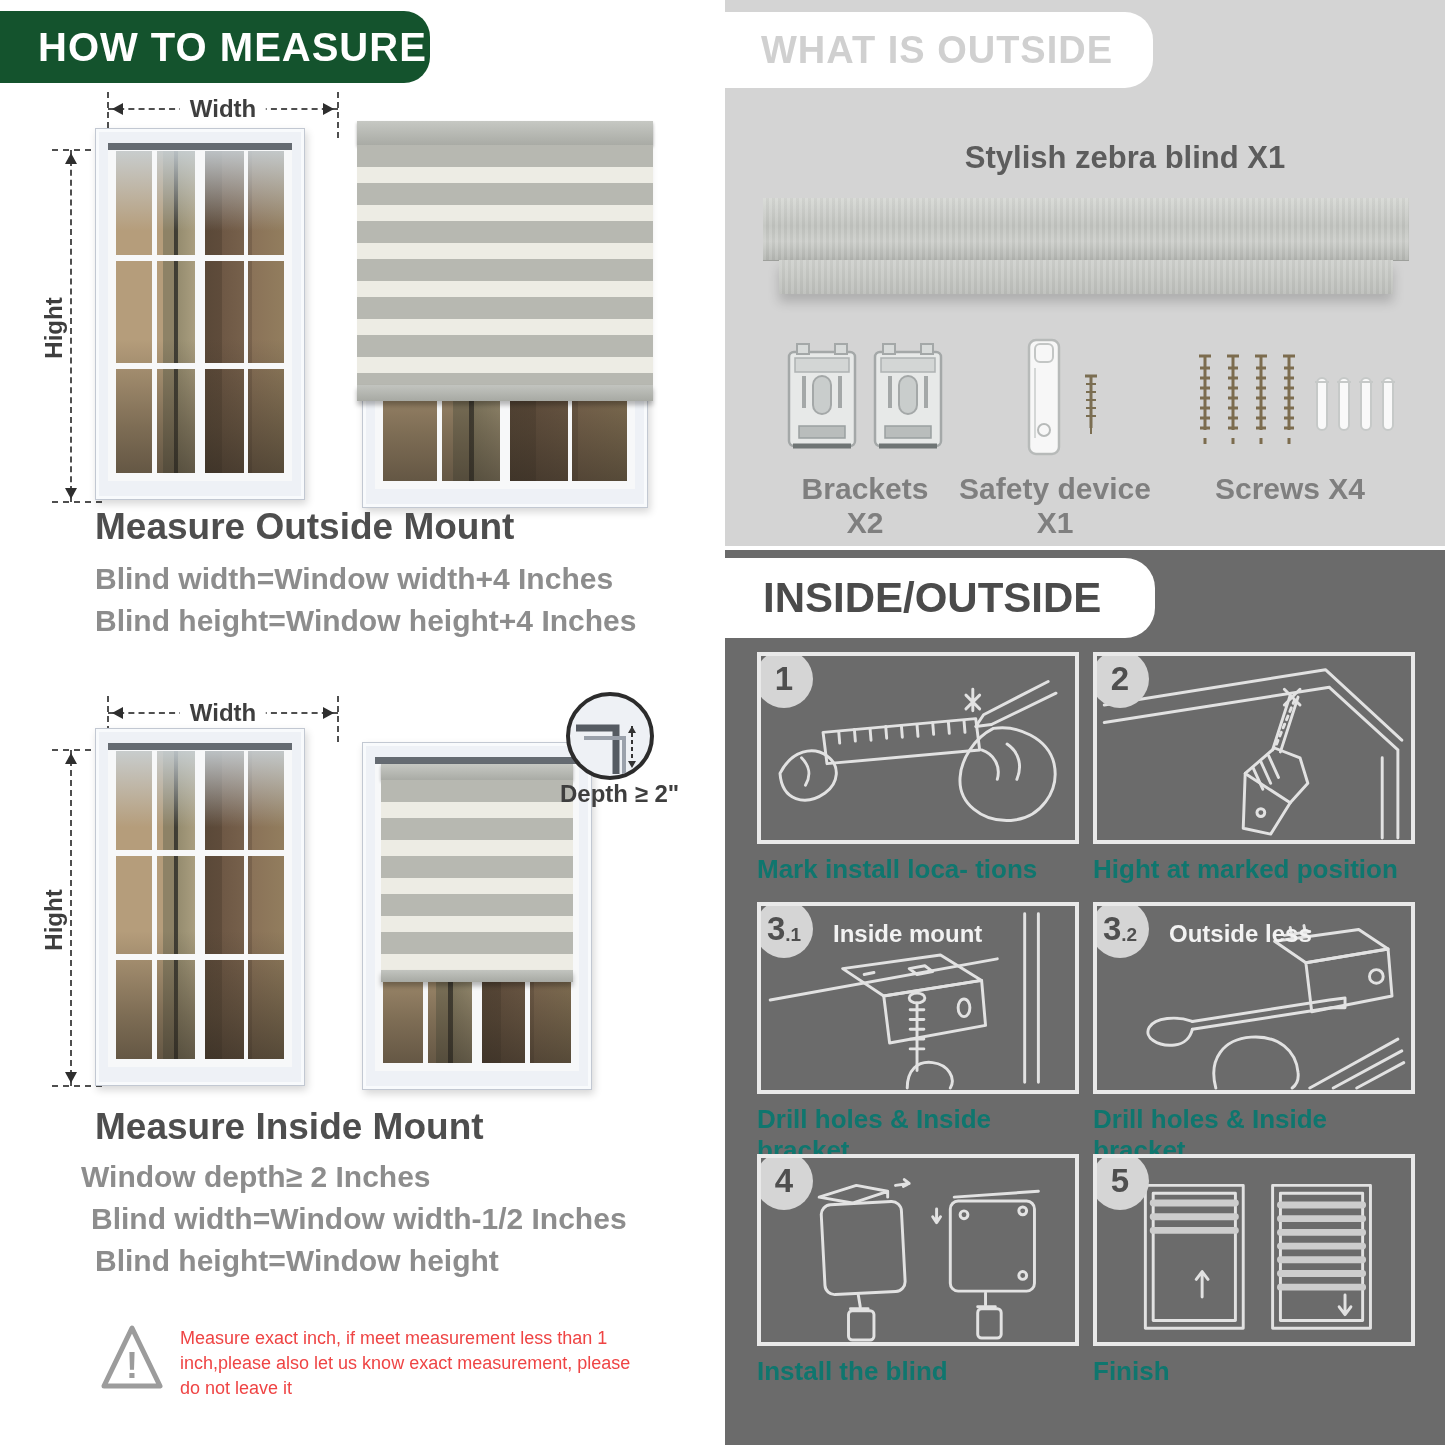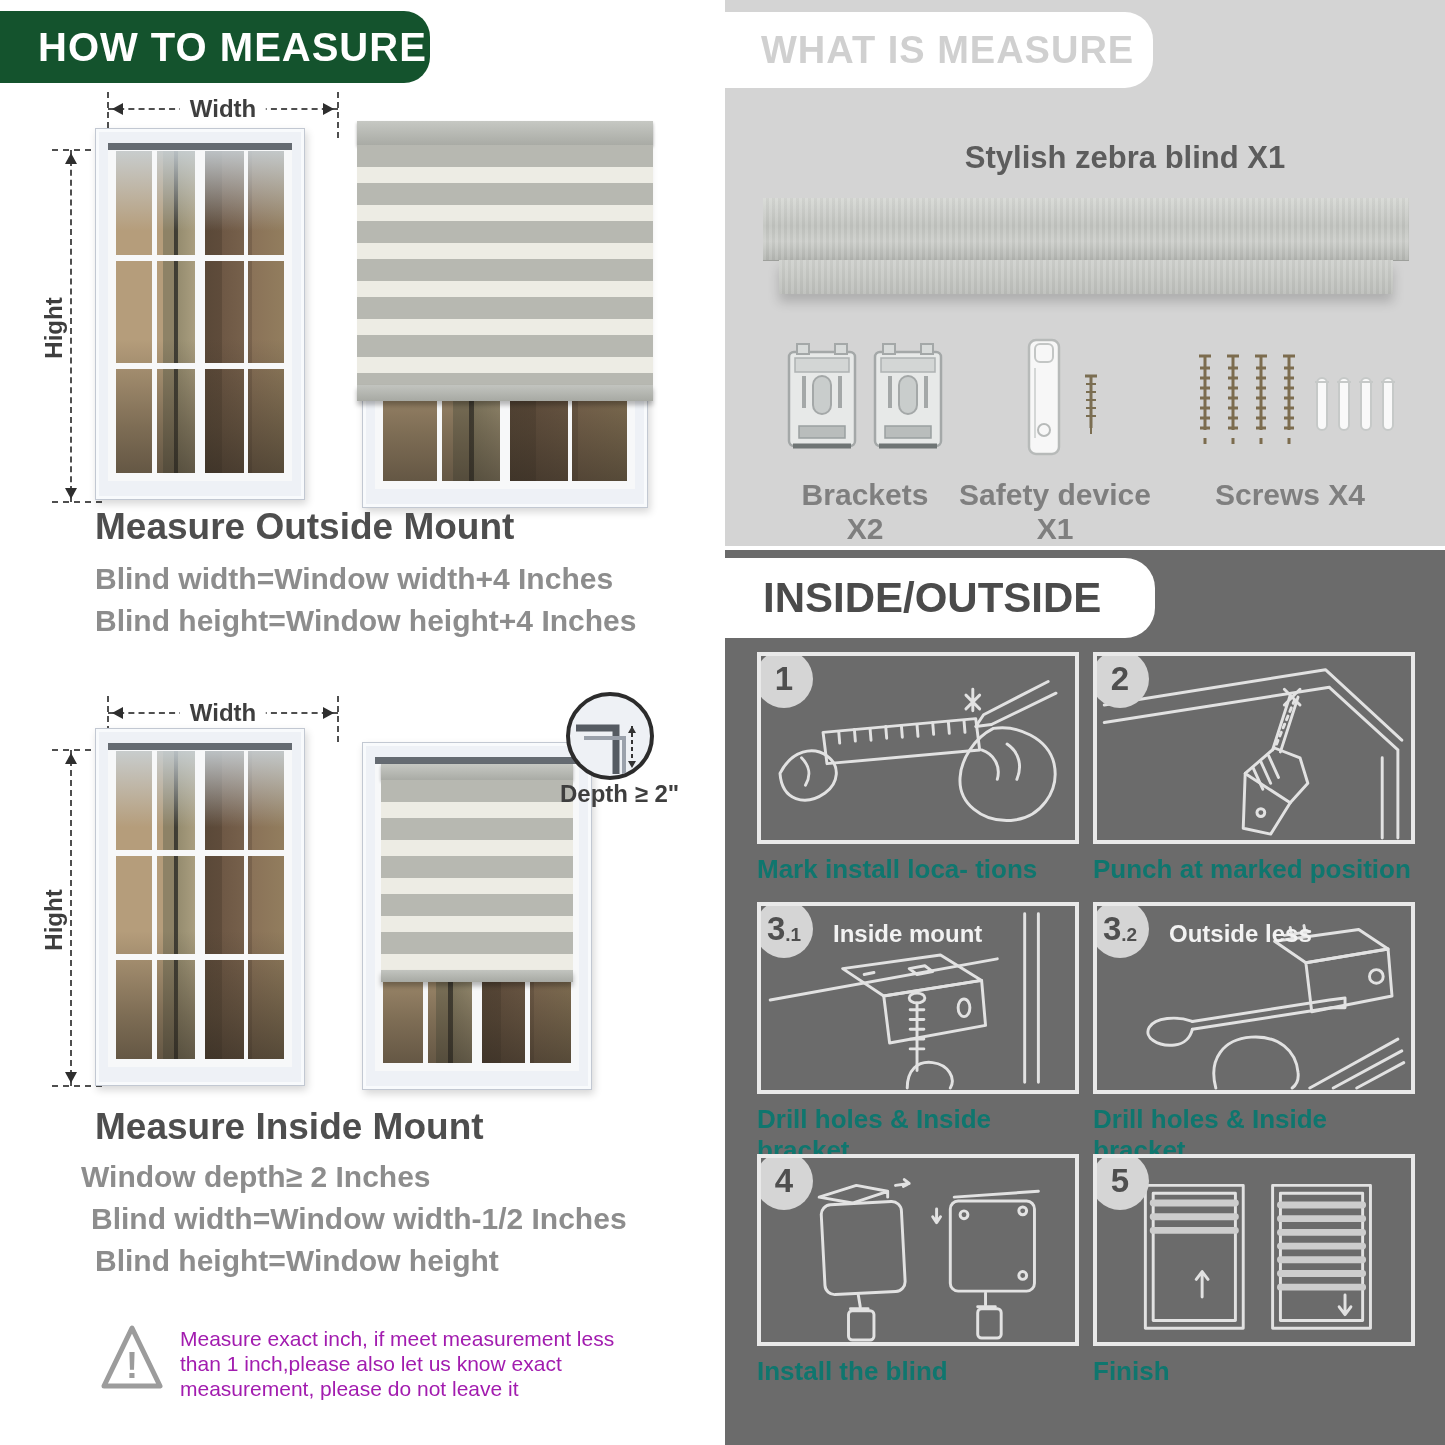--- a/index.html
+++ b/index.html
@@ -59,40 +59,40 @@
   .rot-label{position:absolute;font-size:24px;font-weight:bold;color:#3e3e3e;
       transform:rotate(-90deg);transform-origin:center;}
 
   .m-heading{position:absolute;font-size:37px;font-weight:bold;color:#4e4e4e;}
   .m-line{position:absolute;font-size:30px;font-weight:bold;color:#8d8d8d;}
 
   .depth-circle{position:absolute;width:88px;height:88px;border-radius:50%;
       border:4px solid #2c2c2c;background:#eef1f5;overflow:hidden;z-index:8;box-sizing:border-box;}
   .depth-label{position:absolute;font-size:24px;font-weight:bold;color:#3e3e3e;z-index:8;}
 
-  .warn-text{position:absolute;font-size:21px;line-height:25px;color:#a21caf;}
+  .warn-text{position:absolute;font-size:18px;line-height:25px;color:#ef4444;}
 
   
   .panel-included{left:725px;top:0;width:720px;height:546px;background:#d4d4d4;}
   .banner-included{left:725px;top:12px;width:428px;height:76px;background:#ffffff;
       border-radius:0 28px 28px 0;color:#d0d0d0;font-size:38px;font-weight:bold;
       line-height:76px;padding-left:36px;letter-spacing:1px;box-sizing:border-box;}
   .product-title{left:725px;top:140px;width:800px;text-align:center;
       font-size:31px;font-weight:bold;color:#5c5c5c;}
   .headrail{left:763px;top:198px;width:646px;}
   .hr-top{height:62px;background:
       repeating-linear-gradient(90deg, rgba(255,255,255,.07) 0 3px, rgba(0,0,0,.03) 3px 6px),
       linear-gradient(180deg,#d7d9d5 0%,#c2c4c0 45%,#cdcfcb 70%,#b4b6b2 100%);
       box-shadow:0 1px 0 #9ea09c;}
   .hr-bottom{height:34px;margin:0 16px;background:
       repeating-linear-gradient(90deg, rgba(255,255,255,.07) 0 3px, rgba(0,0,0,.03) 3px 6px),
       linear-gradient(180deg,#d0d2ce,#bcbeba);box-shadow:0 8px 12px rgba(0,0,0,.18);}
   .inc-item{position:absolute;top:338px;text-align:center;}
   .inc-art{height:120px;display:flex;align-items:flex-end;justify-content:center;}
-  .inc-label{margin-top:20px;font-size:30px;font-weight:bold;color:#7f7f7f;}
+  .inc-label{margin-top:14px;font-size:30px;font-weight:bold;color:#7f7f7f;}
 
   .panel-mount{left:725px;top:546px;width:720px;height:899px;background:#6b6b6b;
       border-top:4px solid #ffffff;box-sizing:border-box;}
   .banner-mount{left:725px;top:558px;width:430px;height:80px;background:#ffffff;
       border-radius:0 30px 30px 0;color:#4b4b4b;font-size:42px;font-weight:bold;
       line-height:80px;padding-left:38px;box-sizing:border-box;}
   .tile{position:absolute;width:322px;}
   .tile-box{position:relative;width:322px;height:192px;background:#6b6b6b;
       border:4px solid #e9e9e9;box-sizing:border-box;overflow:hidden;}
   .badge{position:absolute;top:-6px;left:-6px;width:58px;height:58px;border-radius:50%;
@@ -194,21 +194,21 @@
   <div class="m-line" style="left:91px;top:1202px;">Blind width=Window width-1/2 Inches</div>
   <div class="m-line" style="left:95px;top:1244px;">Blind height=Window height</div>
 
   <svg class="abs" style="left:100px;top:1320px;" width="64" height="76" viewBox="0 0 64 76">
     <path d="M32 8 L60 66 L4 66 Z" fill="none" stroke="#9c9c9c" stroke-width="5" stroke-linejoin="round"></path>
     <text x="32" y="58" text-anchor="middle" font-size="36" font-weight="bold" fill="#9c9c9c" font-family="Liberation Sans, sans-serif">!</text>
   </svg>
   <div class="warn-text" style="left:180px;top:1326px;width:460px;">Measure exact inch, if meet measurement less than 1 inch,please also let us know exact measurement, please do not leave it</div>
 
   <div class="abs panel-included"></div>
-  <div class="abs banner-included">WHAT IS MEASURE</div>
+  <div class="abs banner-included">WHAT IS OUTSIDE</div>
   <div class="abs product-title">Stylish zebra blind X1</div>
 
   <div class="abs headrail">
     <div class="hr-top"></div>
     <div class="hr-bottom"></div>
   </div>
 
   <div class="inc-item" style="left:785px;width:160px;">
     <div class="inc-art">
       <svg width="160" height="116" viewBox="0 0 160 116">
@@ -306,21 +306,21 @@
       <svg class="art" viewBox="0 0 318 188">
         <path d="M6 50 L232 14 M6 68 L236 32 M232 14 L310 86 M236 32 L306 96 M306 96 L306 186 M290 104 L290 186"></path>
         <path d="M178 96 L196 40 M186 98 L204 42 M190 34 l16 16 M206 34 l-16 16"></path>
         <path class="dash" d="M182 90 l18 -44"></path>
         <path d="M150 120 L180 94 L206 104 L214 130 L196 150 Z"></path>
         <path d="M158 114 l10 22 M166 108 l10 22 M174 102 l10 22"></path>
         <path d="M196 150 L176 182 L148 176 L150 120"></path>
         <circle cx="166" cy="160" r="4"></circle>
       </svg>
     </div>
-    <div class="tile-caption">Punch at  marked position</div>
+    <div class="tile-caption">Hight at  marked position</div>
   </div>
 
   <div class="tile abs" style="left:757px;top:902px;">
     <div class="tile-box">
       <div class="badge">
         <span>3</span>
           <span class="sub">.1</span>
         </div>
       <div class="tile-label">Inside mount</div>
       <svg class="art" viewBox="0 0 318 188">

